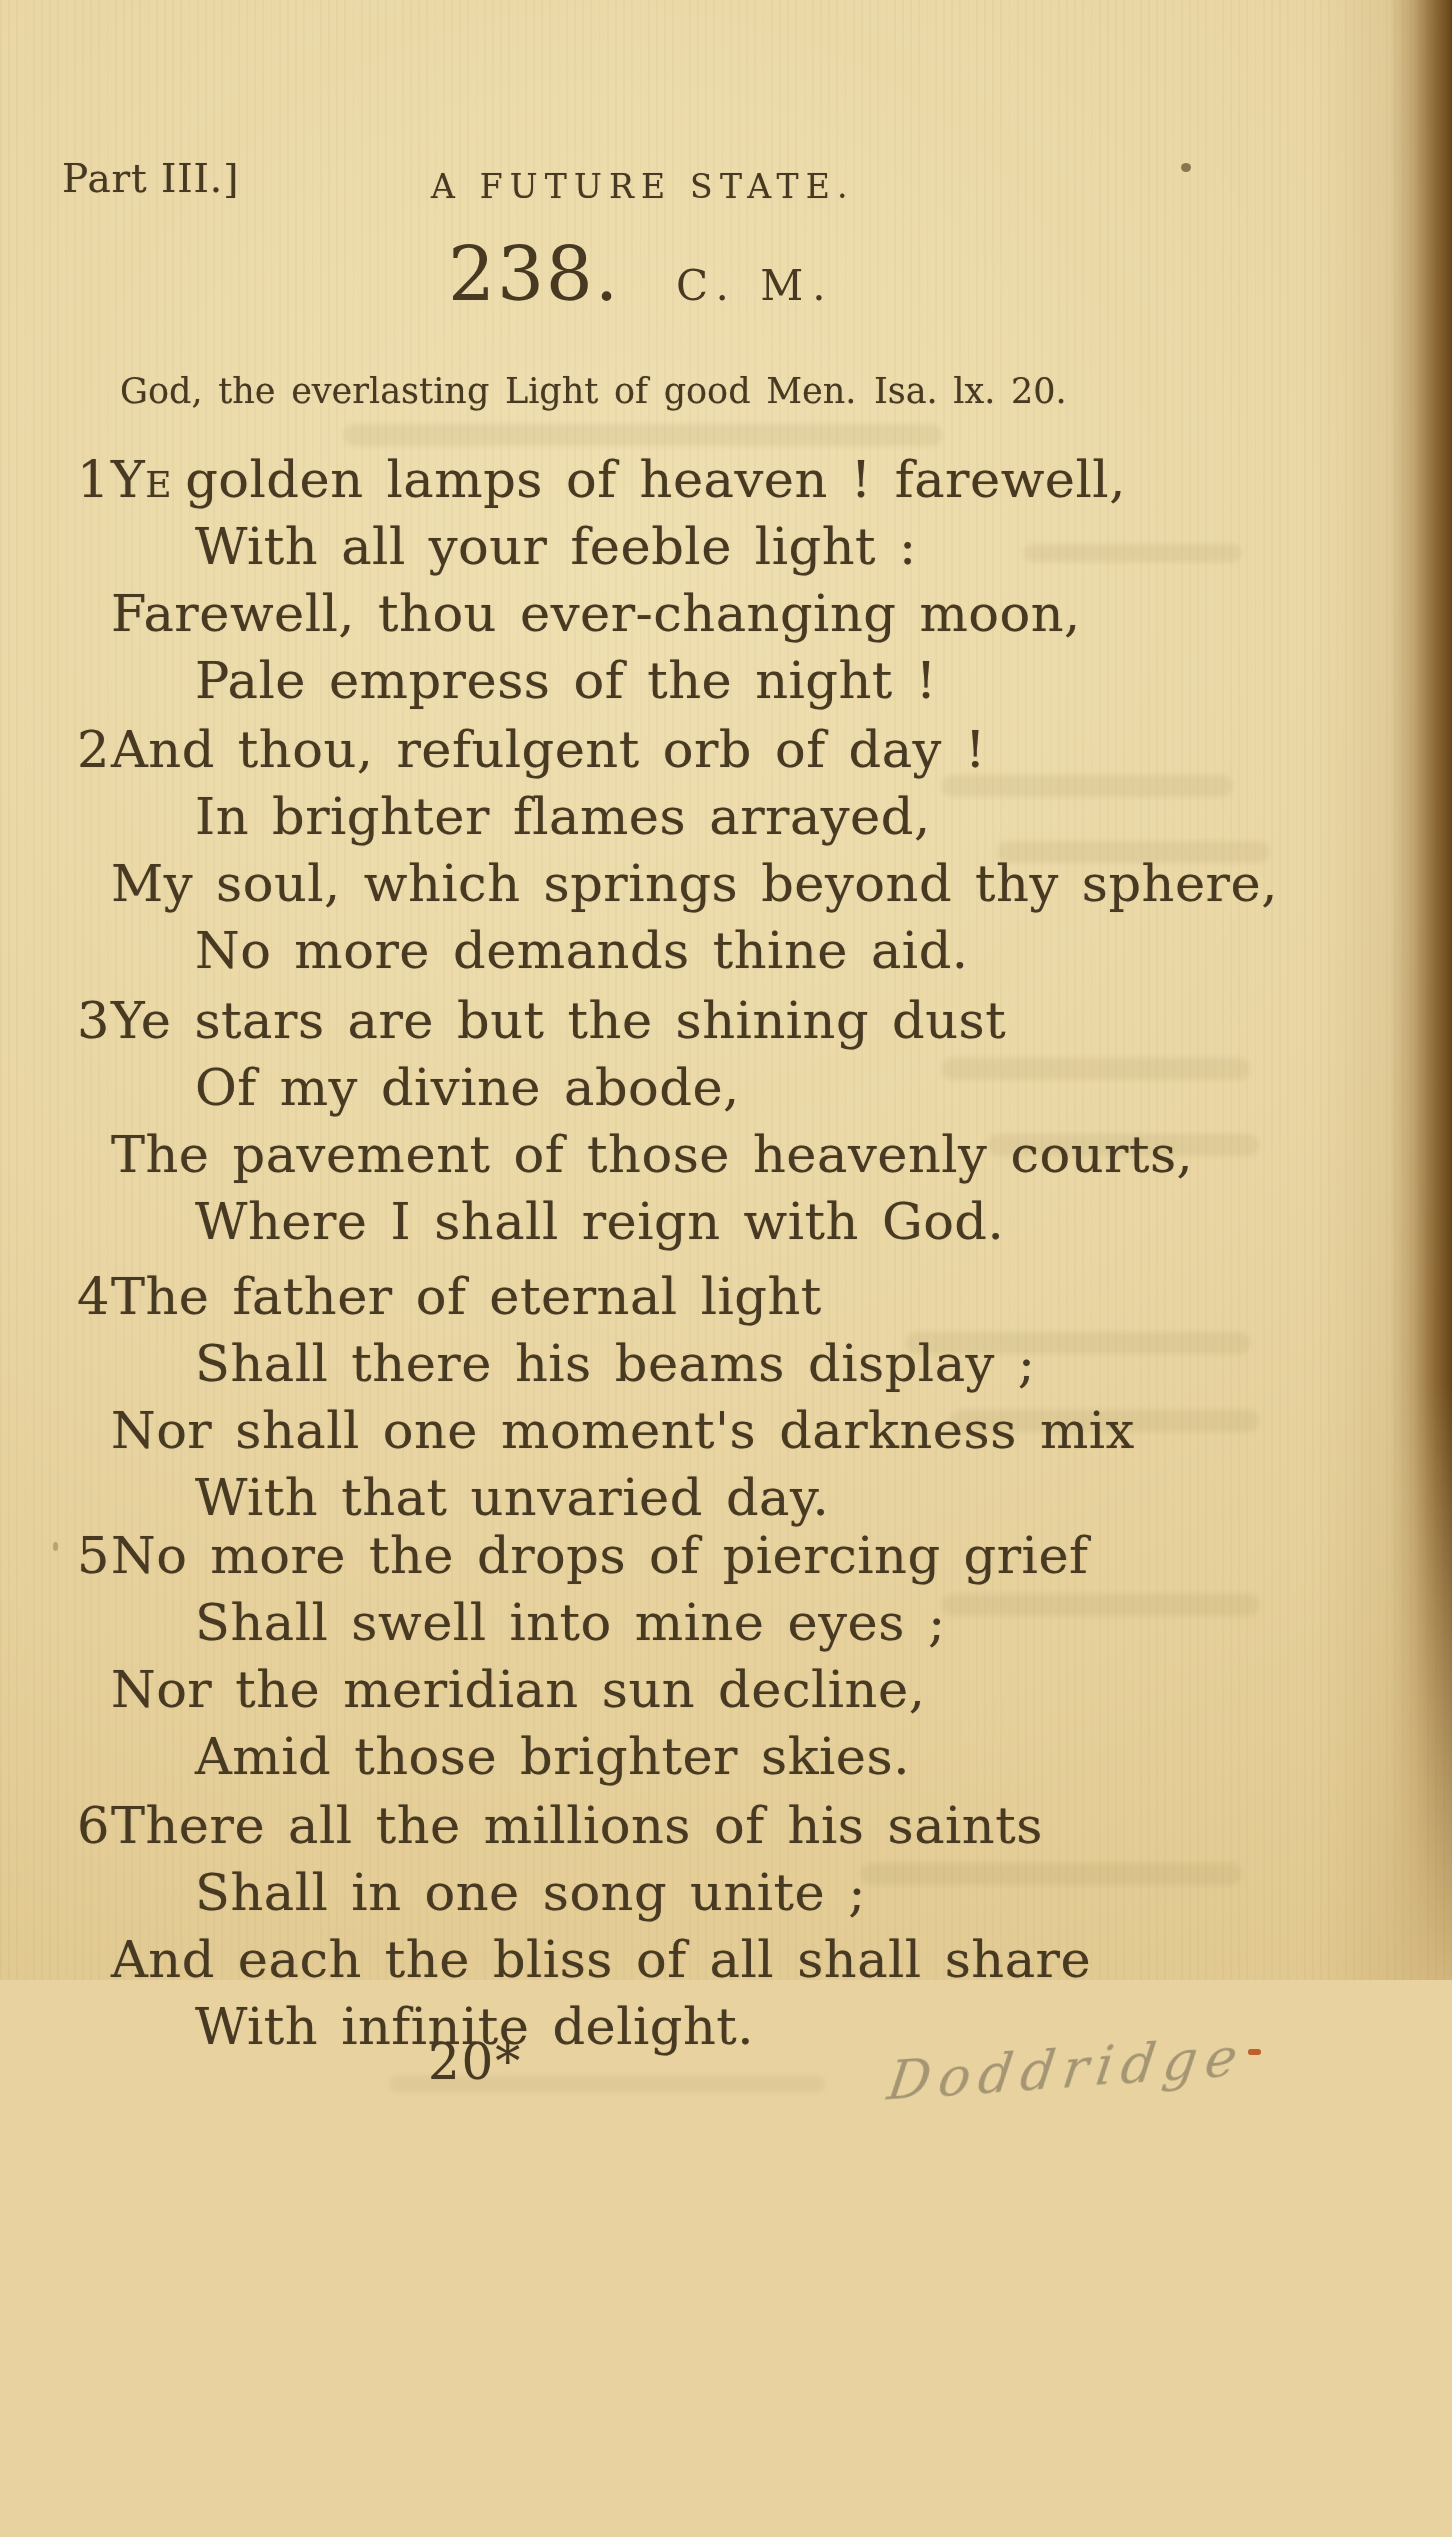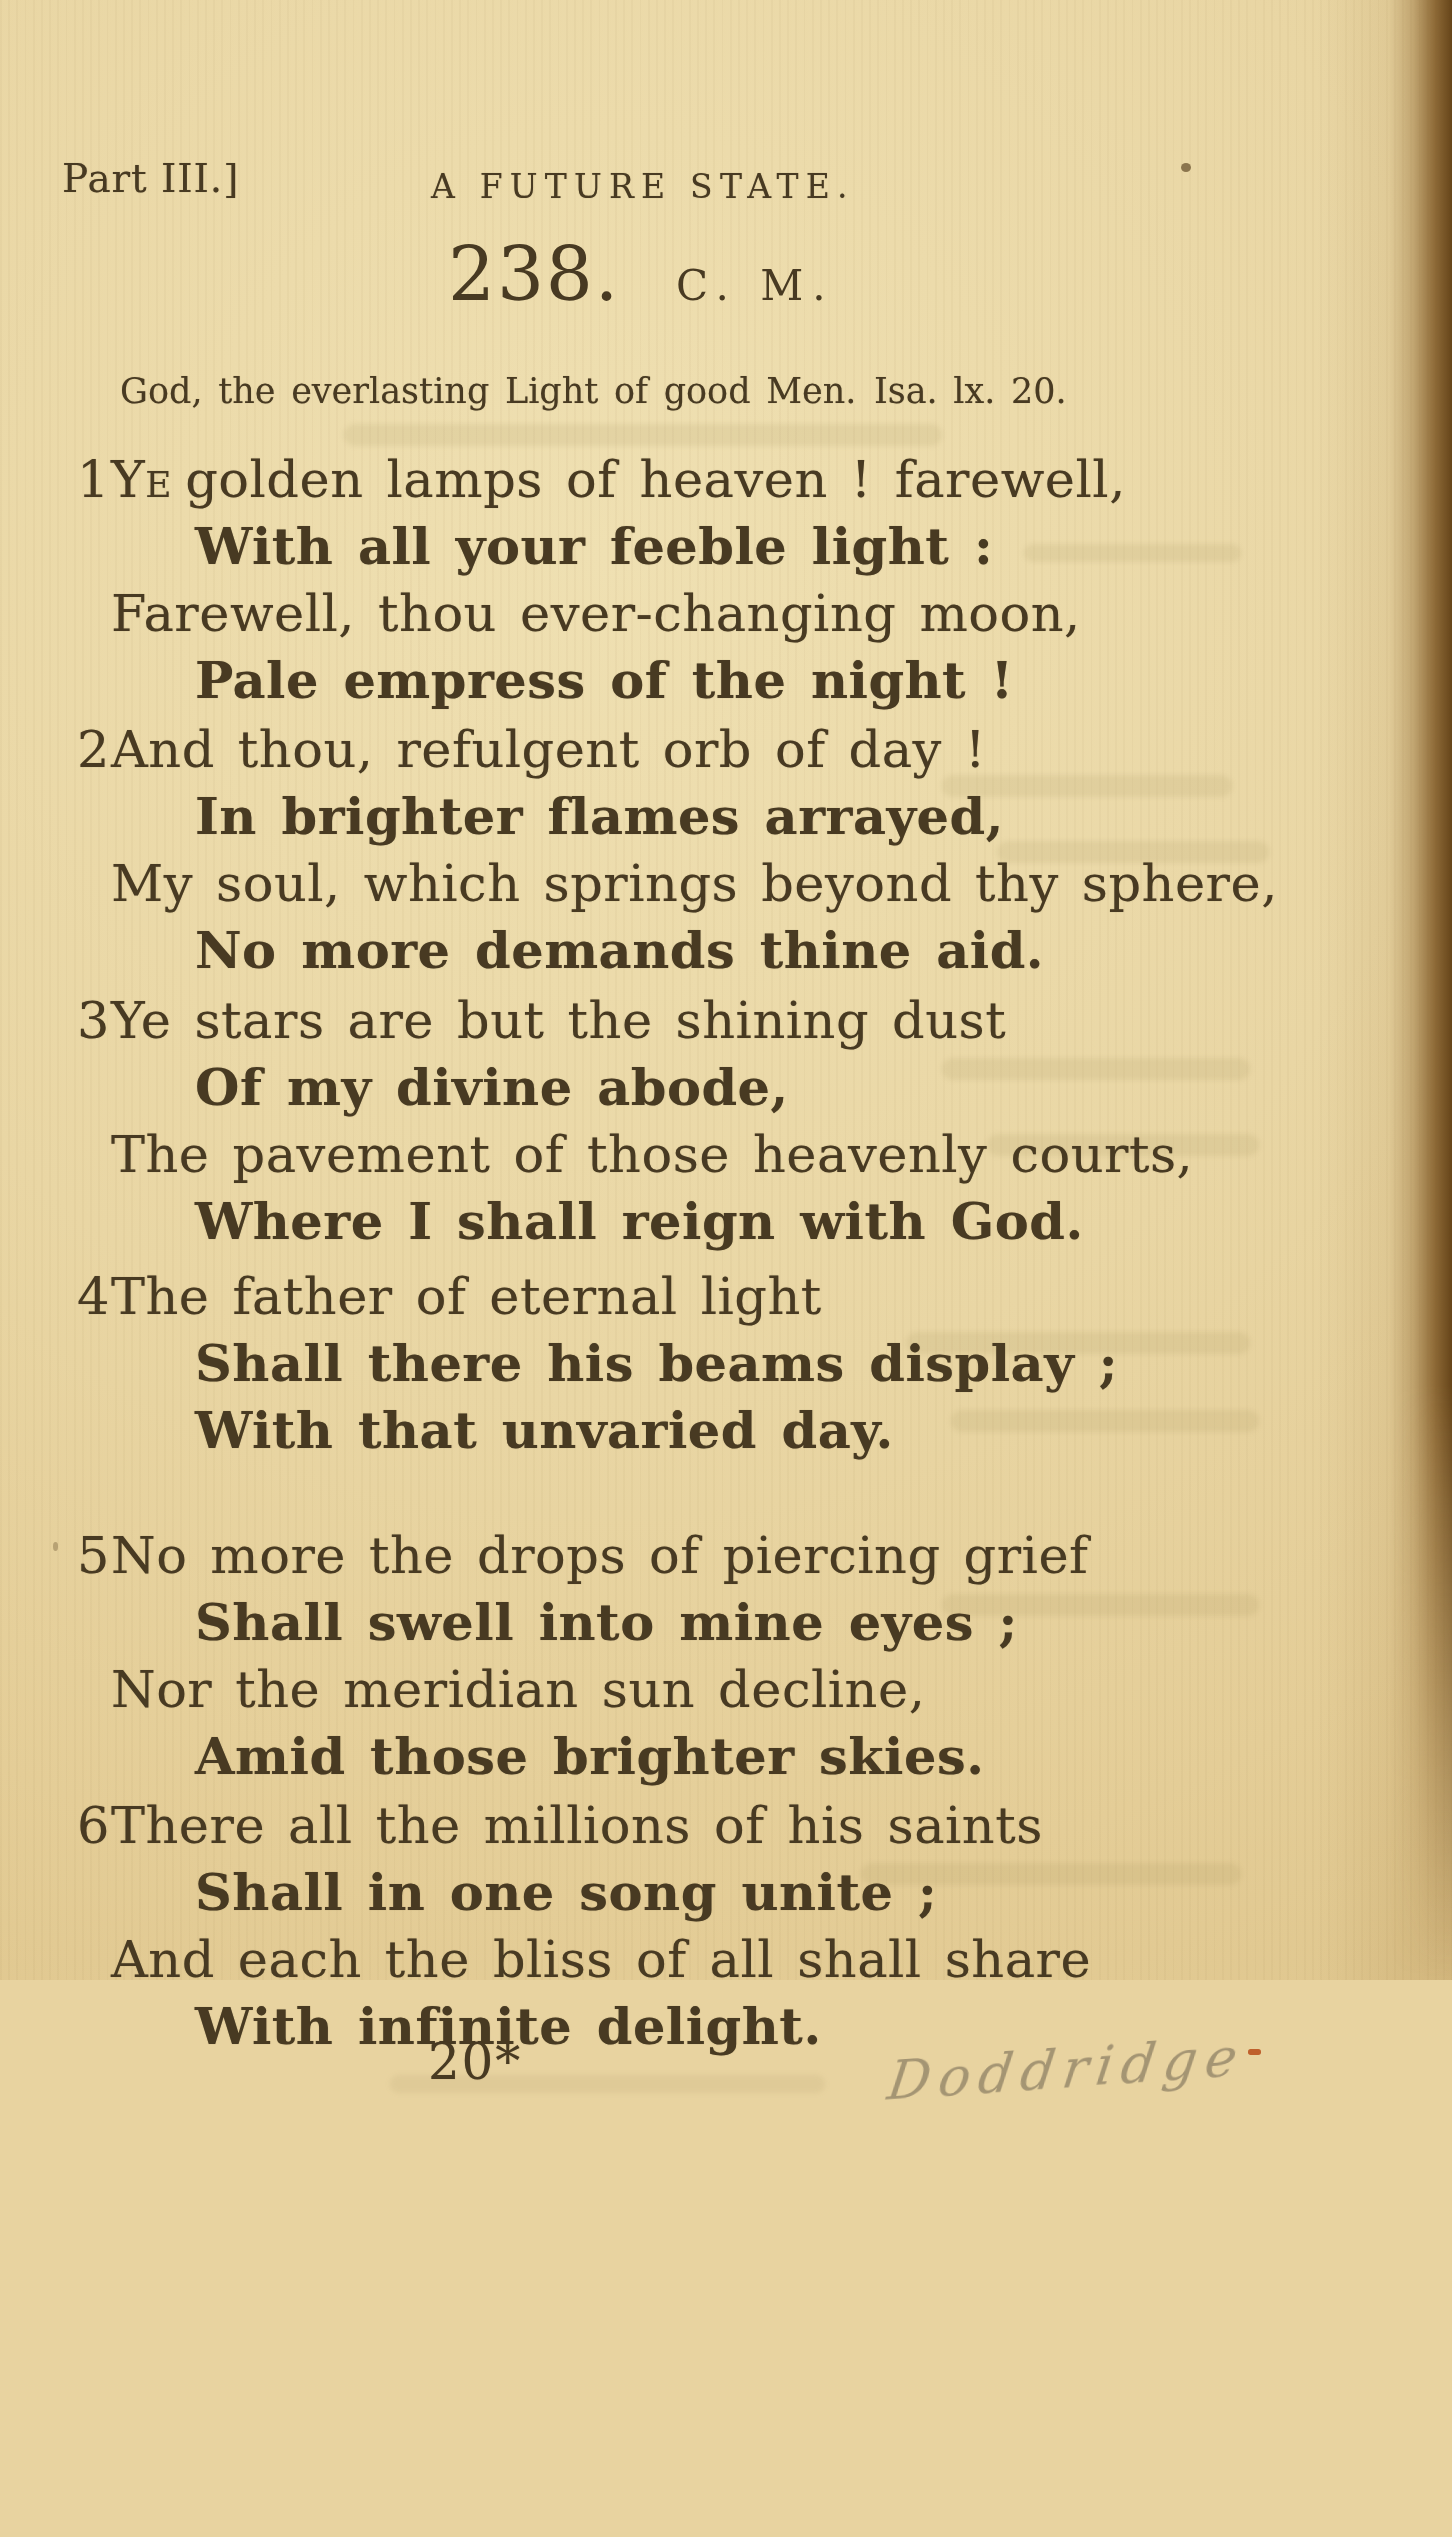--- a/index.html
+++ b/index.html
@@ -60,21 +60,21 @@
     font-size:35px;word-spacing:4.5px;white-space:nowrap;
     text-shadow:0 0 0.9px rgba(70,58,34,0.4);
   }
   .verse{
     position:absolute;left:77px;width:1341px;
     font-size:51px;line-height:67px;word-spacing:6.3px;letter-spacing:0.5px;
     white-space:nowrap;text-shadow:0 0 0.9px rgba(70,58,34,0.42);
   }
   .vnum{position:absolute;left:0;top:0;}
   .vline{padding-left:34px;}
-  .vline.indent{padding-left:118px;font-weight:bold;}
+  .vline.indent{padding-left:118px;}
   .lead{font-variant:small-caps;margin-right:0.26em;}
   .sig{
     position:absolute;left:428px;top:2033px;
     font-size:50px;letter-spacing:1.8px;
     text-shadow:0 0 0.9px rgba(70,58,34,0.4);
   }
   .handwriting{
     position:absolute;left:888px;top:2038px;
     font-size:53px;font-style:italic;letter-spacing:8.2px;
     color:rgba(116,104,82,0.58);
@@ -154,20 +154,21 @@
     <div class="vline">Ye stars are but the shining dust</div>
     <div class="vline indent">Of my divine abode,</div>
     <div class="vline">The pavement of those heavenly courts,</div>
     <div class="vline indent">Where I shall reign with God.</div>
   </div>
 
   <div class="verse" style="top:1263px">
     <span class="vnum">4</span>
     <div class="vline">The father of eternal light</div>
     <div class="vline indent">Shall there his beams display ;</div>
+    <div class="vline">Nor shall one moment's darkness mix</div>
     <div class="vline indent">With that unvaried day.</div>
   </div>
 
   <div class="verse" style="top:1522px">
     <span class="vnum">5</span>
     <div class="vline">No more the drops of piercing grief</div>
     <div class="vline indent">Shall swell into mine eyes ;</div>
     <div class="vline">Nor the meridian sun decline,</div>
     <div class="vline indent">Amid those brighter skies.</div>
   </div>

